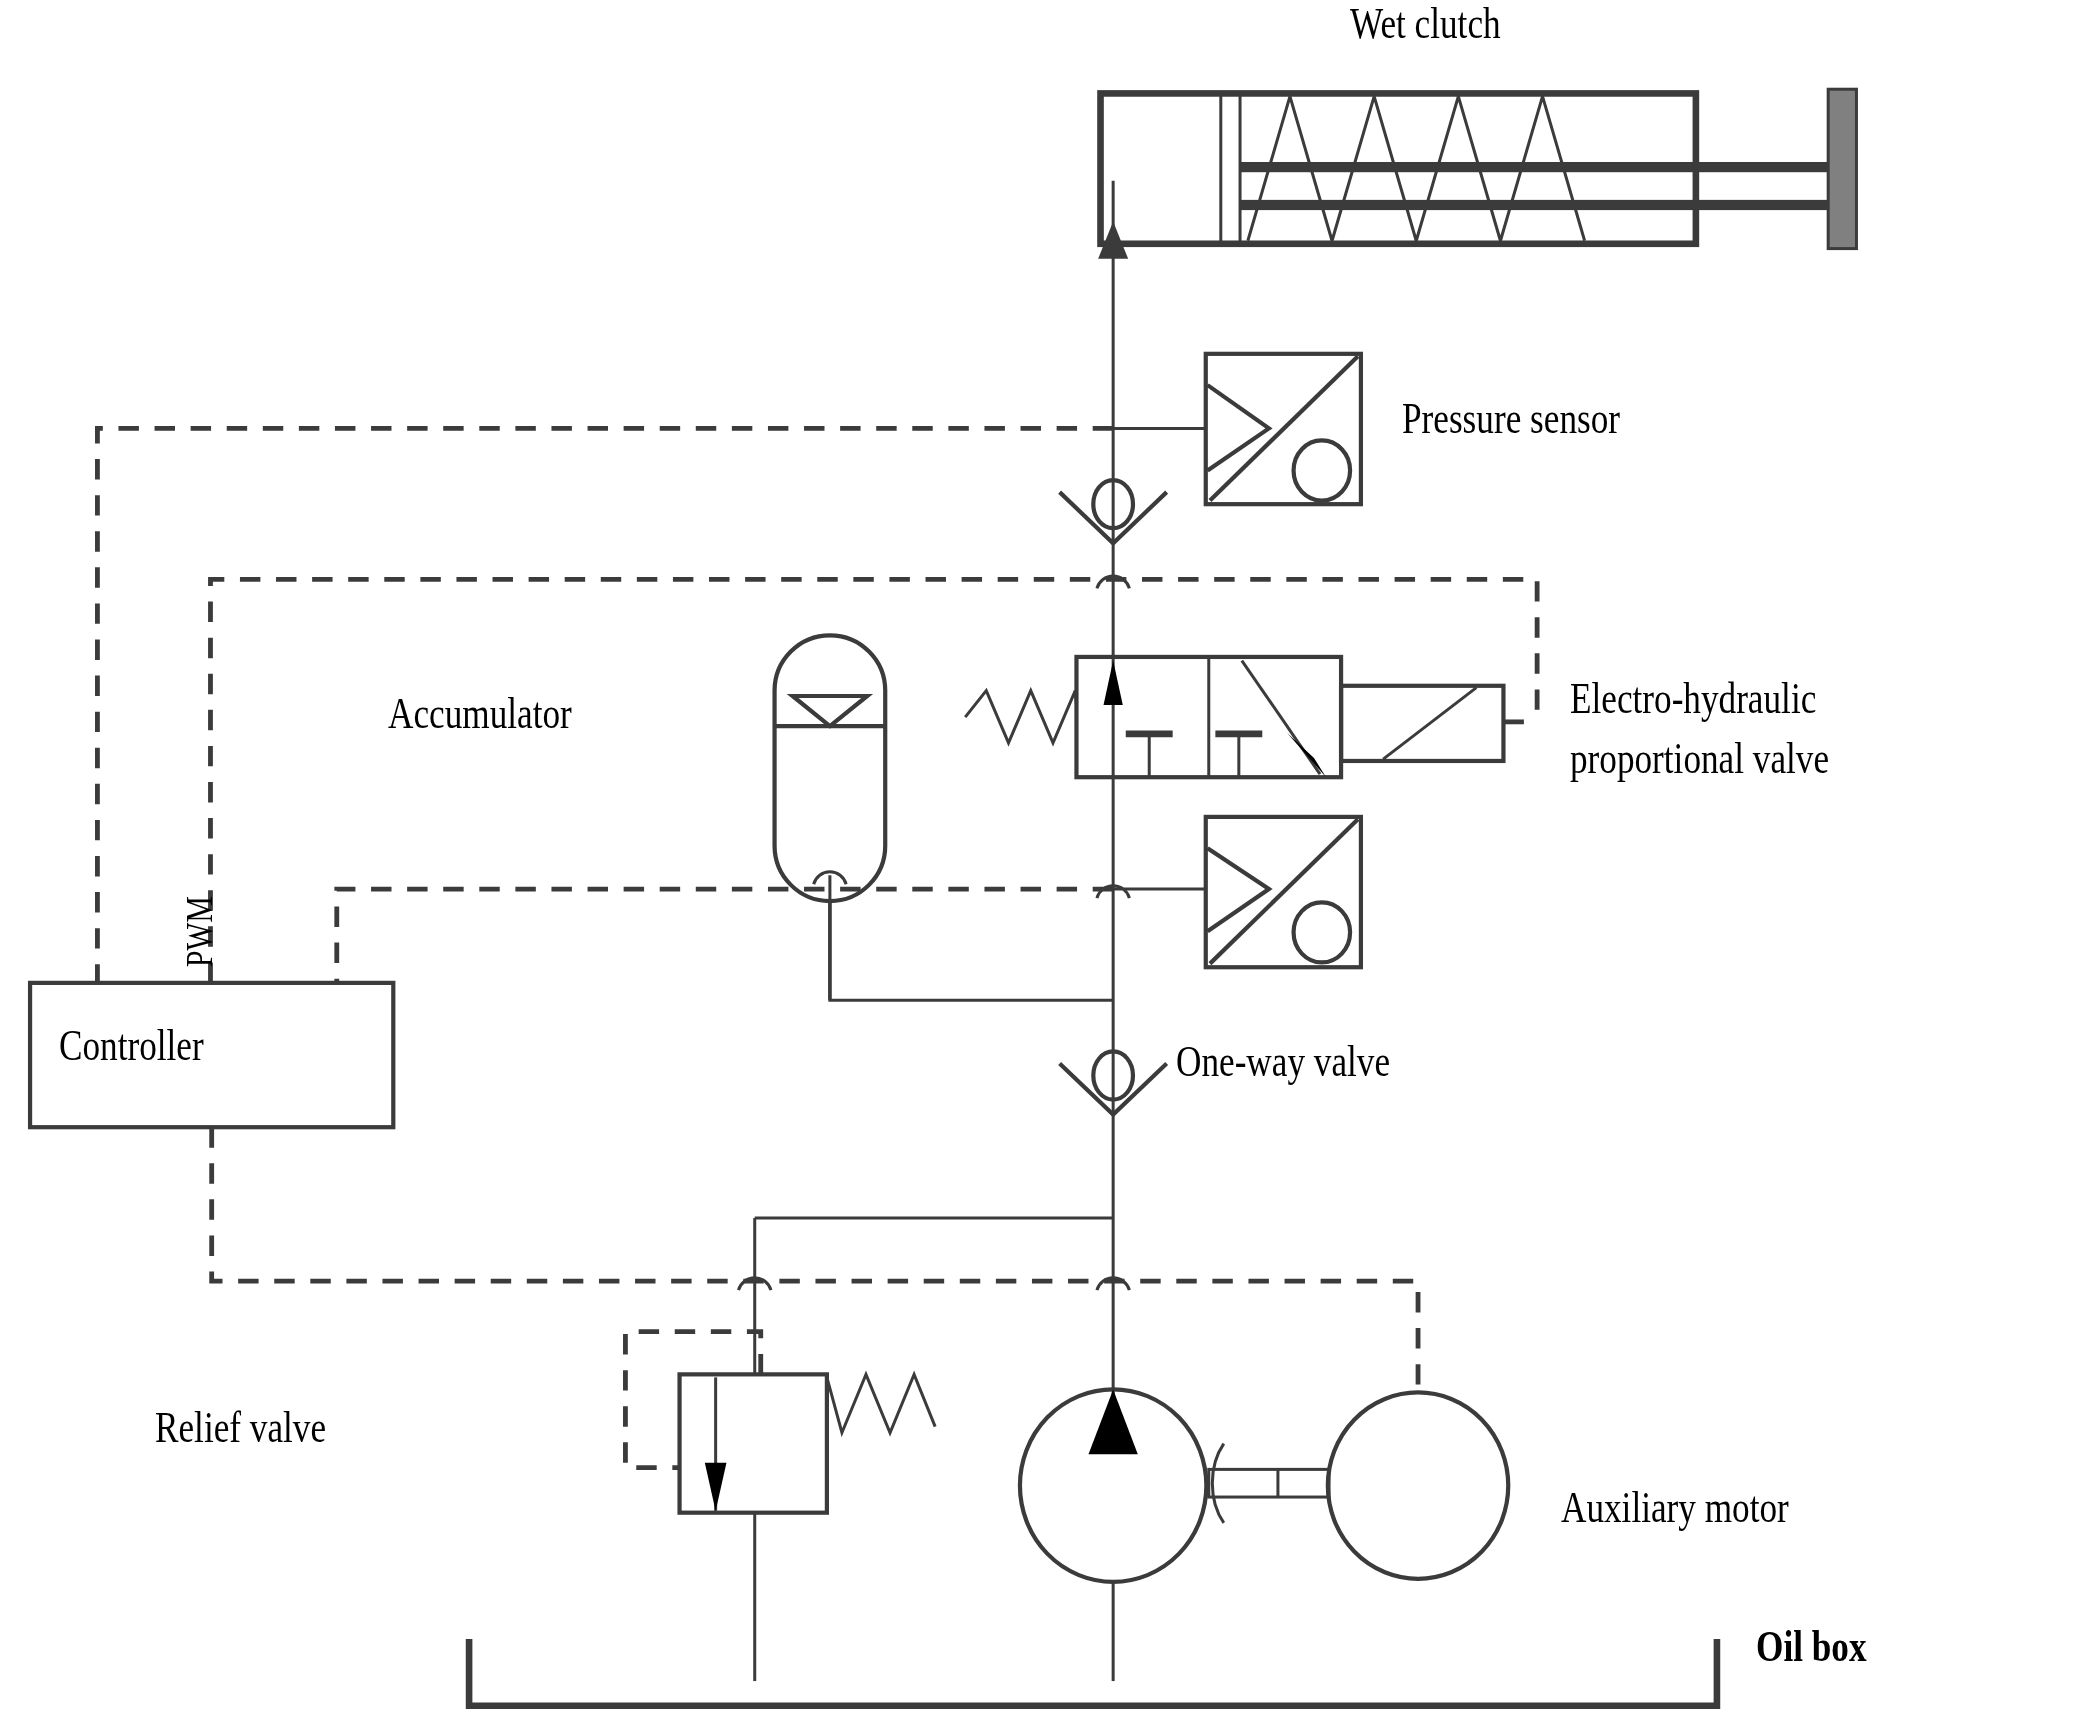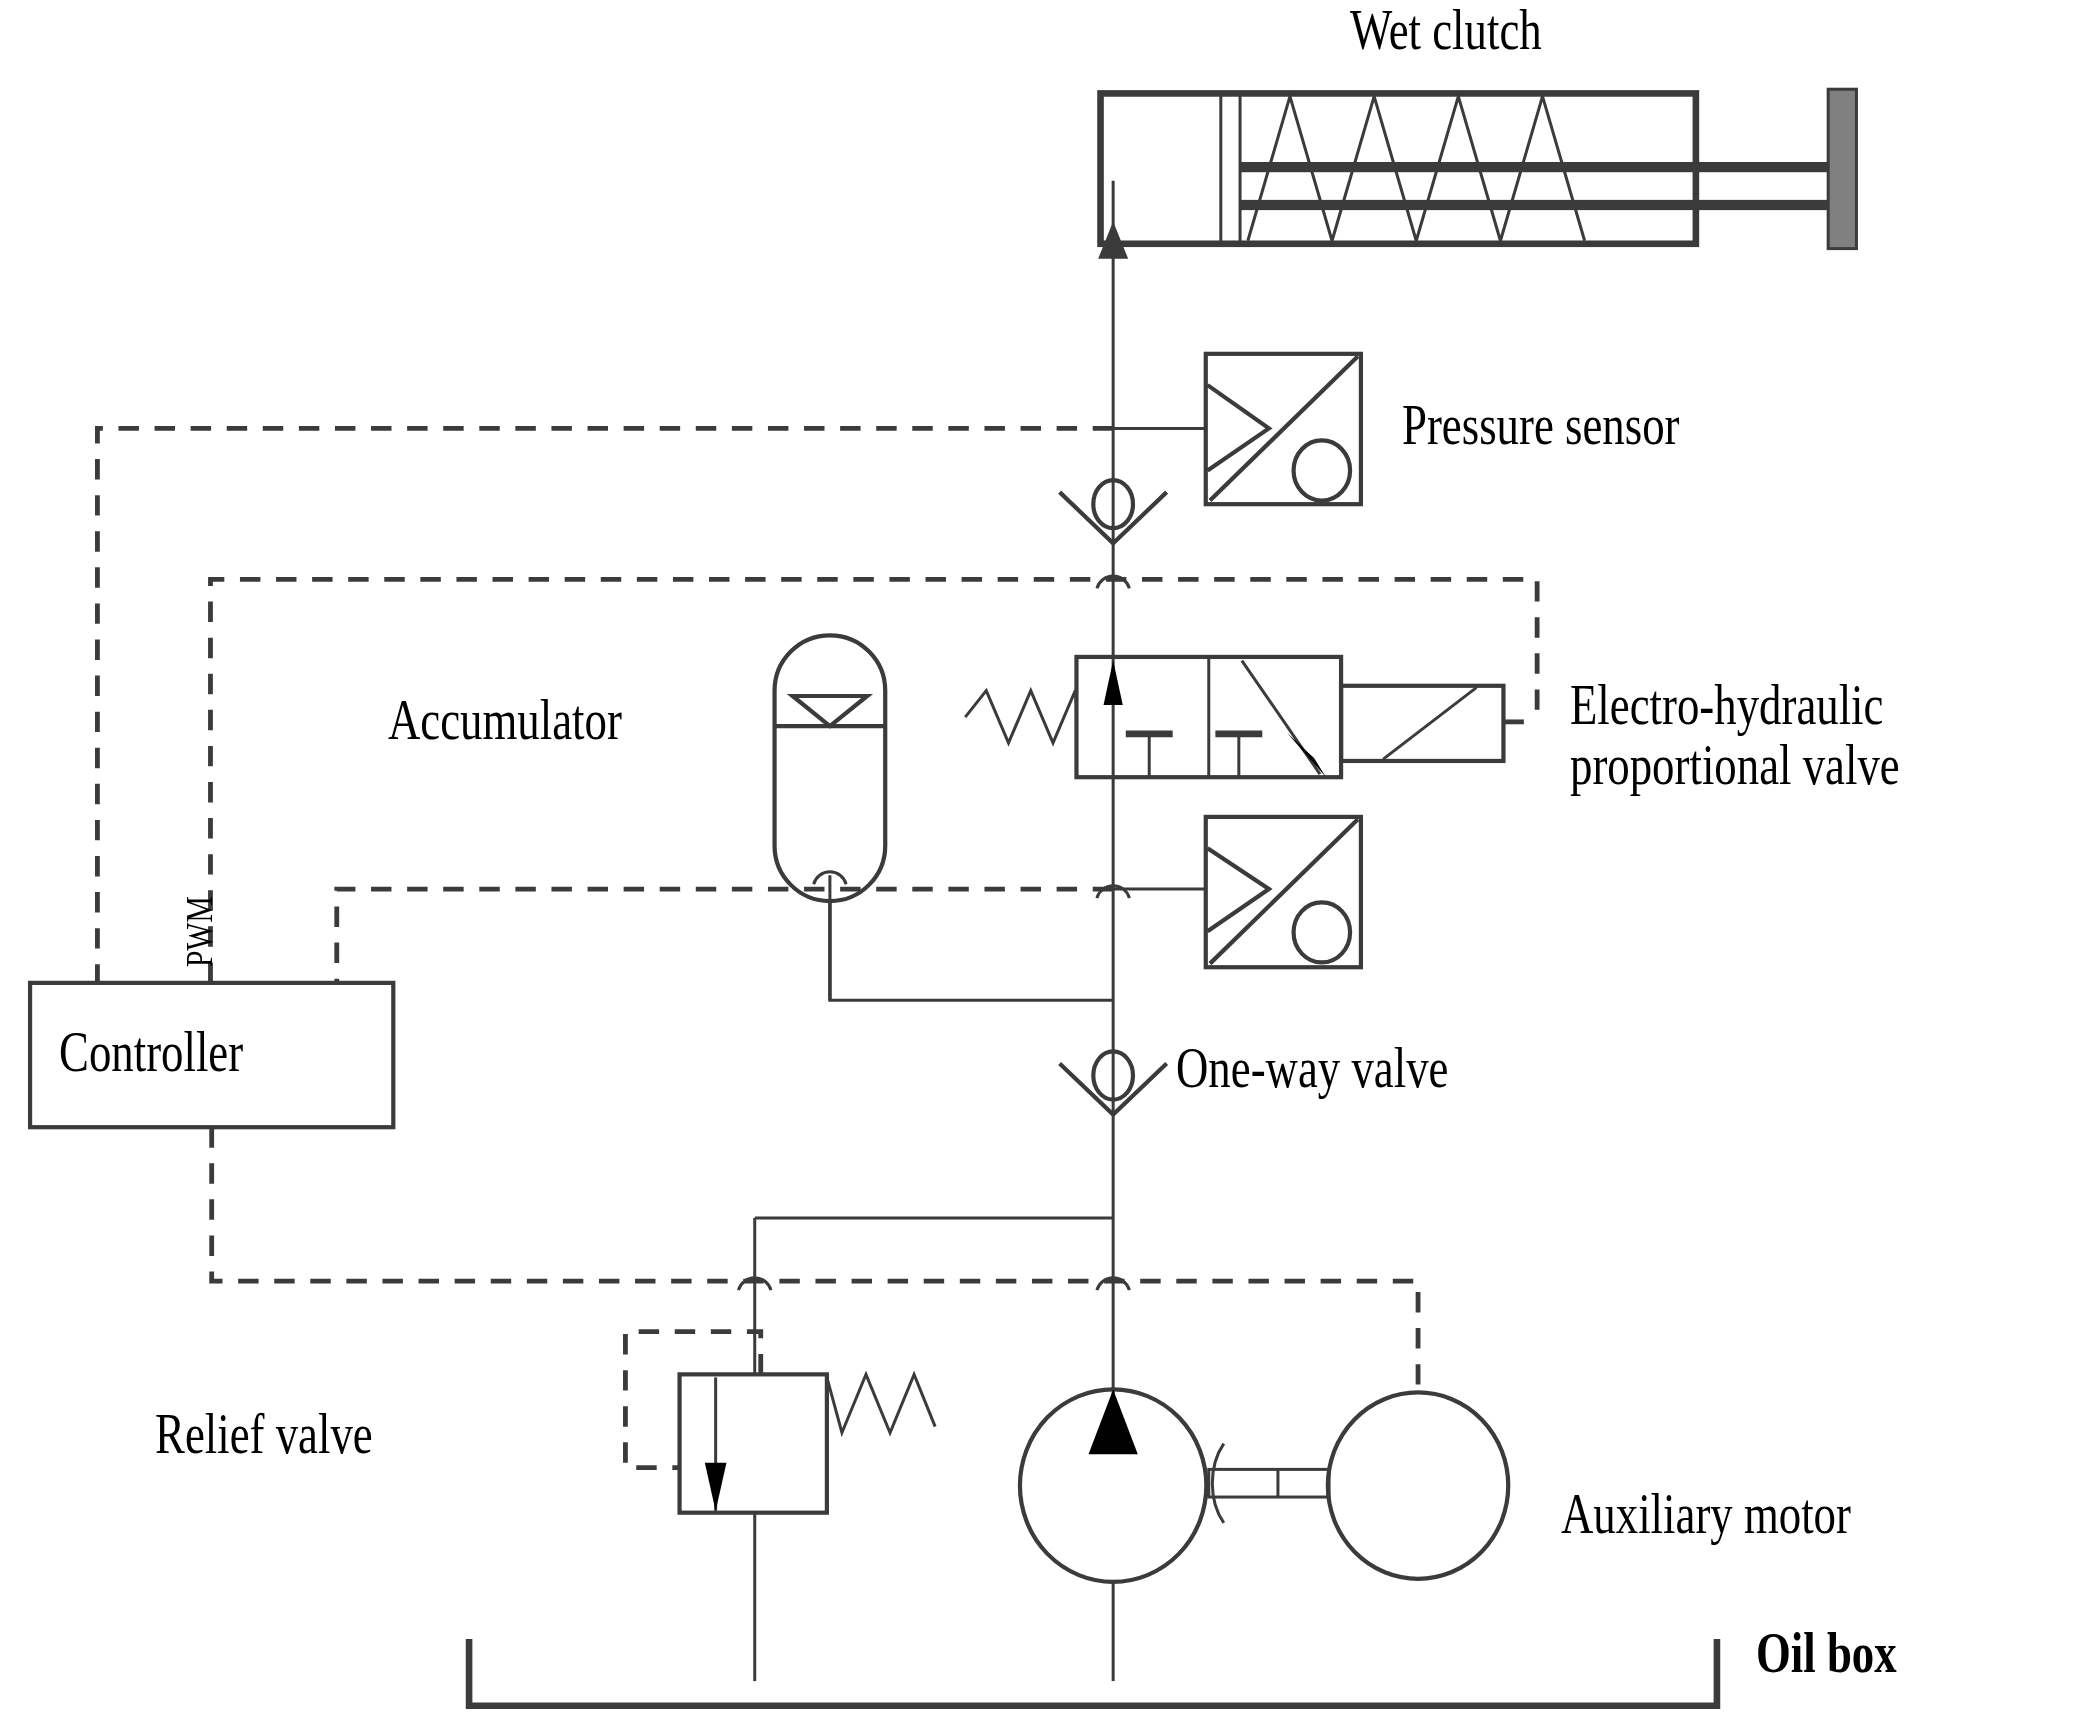--- a/index.html
+++ b/index.html
@@ -1,20 +1,20 @@
 <!DOCTYPE html>
 <html style="font-size:9.6px"><head>
 <meta charset="utf-8">
 <style>
   html,body{margin:0;padding:0;background:#ffffff;}
   body{width:2097px;height:1730px;font-family:"Liberation Serif",serif;}
   #stage{position:relative;width:2097px;height:1730px;overflow:hidden;background:#fff;}
   svg#schematic{position:absolute;left:0;top:0;width:2097px;height:1730px;}
   .lbl{position:absolute;color:#000;font-family:"Liberation Serif",serif;white-space:nowrap;
-       font-size:56px;line-height:1.06;letter-spacing:0px;transform-origin:left top;}
+       font-size:44px;line-height:1.06;letter-spacing:0px;transform-origin:left top;}
   .lbl.two{line-height:1.08;}
   .lbl.rot{transform:rotate(-90deg);transform-origin:0 0;font-size:37px;}
   
   .cond{display:inline-block;transform:scaleX(0.80);transform-origin:left center;}
 </style>
 </head>
 <body>
 
 <div id="stage">
 

